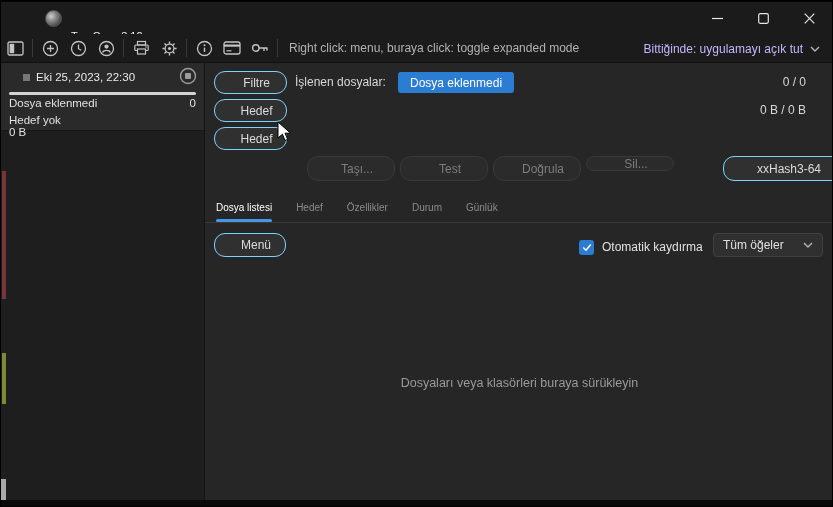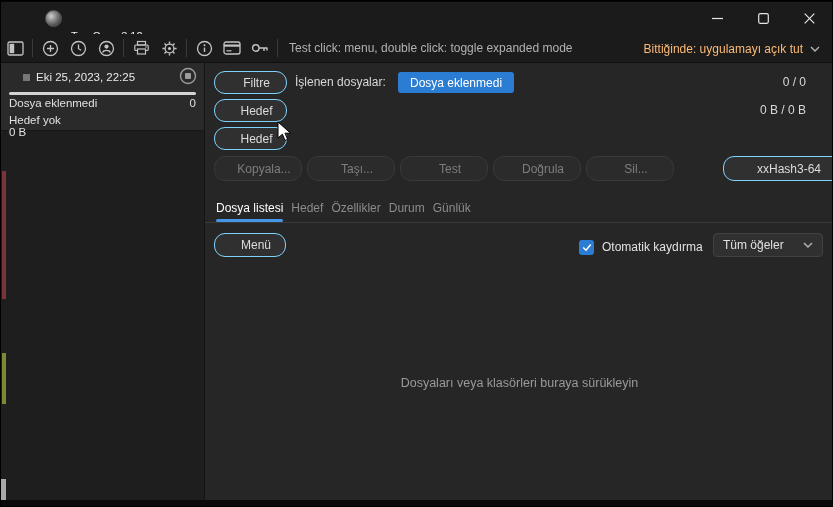--- a/index.html
+++ b/index.html
@@ -30,21 +30,21 @@
     position:absolute; top:33px; left:0; right:0; height:29px;
     background:#1b1b1b; display:flex; align-items:center;
     border-bottom:1px solid #101010;
   }
   .tb-btn { width:28px; height:26px; display:flex; align-items:center; justify-content:center; }
   .tb-btn svg { display:block; }
   .tb-sep { width:1px; height:18px; background:#3a3a3a; margin:0 3px; }
   .tb-hint { margin-left:8px; font-size:12px; color:#b2b2b2; }
   .tb-finish {
     position:absolute; right:12px; top:0; height:29px;
-    display:flex; align-items:center; gap:7px; font-size:12px; color:#fdba74;
+    display:flex; align-items:center; gap:7px; font-size:12px; color:#c4b5fd;
   }
   
   .sidebar {
     position:absolute; top:62px; left:0; width:204px; bottom:6px;
     background:#1e1e1e; border-right:1px solid #141414;
   }
   .task-item { position:absolute; top:0; left:0; right:0; height:68px; background:#2a2a2a; border-bottom:1px solid #171717; }
   .task-bullet { position:absolute; left:22px; top:11px; width:7px; height:7px; background:#777; }
   .task-date { position:absolute; left:35px; top:4px; height:20px; line-height:20px; font-size:11.5px; color:#e8e8e8; }
   .task-stop { position:absolute; right:6px; top:3px; width:20px; height:20px; display:flex; align-items:center; justify-content:center; }
@@ -67,22 +67,22 @@
   .btn.disabled { color:#7d7d7d; background:#2b2b2b; border-color:#393939; }
   .lbl { position:absolute; font-size:12px; color:#d8d8d8; }
   .badge {
     position:absolute; height:21px; border-radius:3px; color:#fff; font-size:12px;
     display:flex; align-items:center; padding:0 12px;
   }
   .right-val { position:absolute; right:28px; font-size:12px; color:#d8d8d8; }
   
   .tabs {
     position:absolute; left:0; right:0; top:130px; height:30px;
-    display:flex; align-items:stretch; padding-left:11px; gap:8px;
-    border-bottom:1px solid #3a3a3a; font-size:12px;
+    display:flex; align-items:stretch; padding-left:11px; gap:24px;
+    border-bottom:1px solid #3a3a3a; font-size:10px;
   }
   .tab { display:flex; align-items:center; color:#8b8b8b; position:relative; }
   .tab.active { color:#fff; }
   .tab.active::after { content:""; position:absolute; left:0; right:0; bottom:0; height:3px; border-radius:2px; background:var(--underline); }
   
   .checkbox { position:absolute; left:374px; top:177px; width:15px; height:15px; border-radius:3px; display:flex; align-items:center; justify-content:center; }
   .chk-label { position:absolute; left:397px; top:172px; height:24px; line-height:24px; font-size:12px; color:#e2e2e2; }
   .dropdown {
     position:absolute; left:508px; top:170px; width:110px; height:24px;
     background:#303030; border:1px solid #414141; border-radius:4px;
@@ -180,33 +180,33 @@
           <path d="M3.5 9.8h5" stroke="#c4c4c4" stroke-width="1.2"></path>
         </svg>
     </div>
     <div class="tb-btn">
       <svg width="18" height="12" viewBox="0 0 18 12">
           <circle cx="4.8" cy="6" r="3.2" fill="none" stroke="#c4c4c4" stroke-width="1.4"></circle>
           <path d="M8 6 H16.5 M13 6v3 M16 6v2.4" stroke="#c4c4c4" stroke-width="1.4"></path>
         </svg>
     </div>
     <div class="tb-sep"></div>
-    <div class="tb-hint">Test click: menu, double click: toggle expanded mode</div>
+    <div class="tb-hint">Right click: menu, buraya click: toggle expanded mode</div>
     <div class="tb-finish">
       <span>Bittiğinde: uygulamayı açık tut</span>
       <svg width="10" height="6" viewBox="0 0 10 6">
           <polyline points="1,1 5,5 9,1" fill="none" stroke="#b5b5b5" stroke-width="1.4"></polyline>
         </svg>
     </div>
   </div>
 
   <div class="sidebar">
     <div class="task-item">
       <div class="task-bullet"></div>
-      <div class="task-date">Eki 25, 2023, 22:25</div>
+      <div class="task-date">Eki 25, 2023, 22:30</div>
       <div class="task-stop">
         <svg width="18" height="18" viewBox="0 0 18 18">
             <circle cx="9" cy="9" r="7.5" fill="none" stroke="#9c9c9c" stroke-width="1.4"></circle>
             <rect x="6" y="6" width="6" height="6" fill="#9c9c9c" rx="1"></rect>
           </svg>
       </div>
       <div class="task-progress"></div>
       <div class="task-row r1">
         <span>Dosya eklenmedi</span>
         <span>0</span>
@@ -227,25 +227,24 @@
     <div class="btn" style="left:9px; top:8px; width:73px; height:23px;">Filtre</div>
     <div class="lbl" style="left:90px; top:8px; height:23px; line-height:23px;">İşlenen dosyalar:</div>
     <div class="badge" style="left:193px; top:9px; background:#2b7cd3;">Dosya eklenmedi</div>
     <div class="right-val" style="top:8px; height:23px; line-height:23px;">0 / 0</div>
 
     <div class="btn" style="left:9px; top:36px; width:73px; height:23px;">Hedef</div>
     <div class="right-val" style="top:36px; height:23px; line-height:23px;">0 B / 0 B</div>
 
     <div class="btn" style="left:9px; top:64px; width:73px; height:23px;">Hedef</div>
 
-    <div class="btn disabled" style="left:9px;  top:93px; width:88px; height:25px;">Kopyala...</div>
     <div class="btn disabled" style="left:102px;top:93px; width:88px; height:25px;">Taşı...</div>
     <div class="btn disabled" style="left:195px;top:93px; width:88px; height:25px;">Test</div>
     <div class="btn disabled" style="left:288px;top:93px; width:88px; height:25px;">Doğrula</div>
-    <div class="btn disabled" style="left:381px;top:93px; width:88px; height:25px;">Sil...</div>
+    <div class="btn disabled" style="left:381px;top:93px; width:88px; height:15px;">Sil...</div>
     <div class="btn" style="left:518px; top:93px; width:120px; height:25px;">xxHash3-64</div>
 
     <div class="tabs">
       <div class="tab active">Dosya listesi</div>
       <div class="tab">Hedef</div>
       <div class="tab">Özellikler</div>
       <div class="tab">Durum</div>
       <div class="tab">Günlük</div>
     </div>
 

